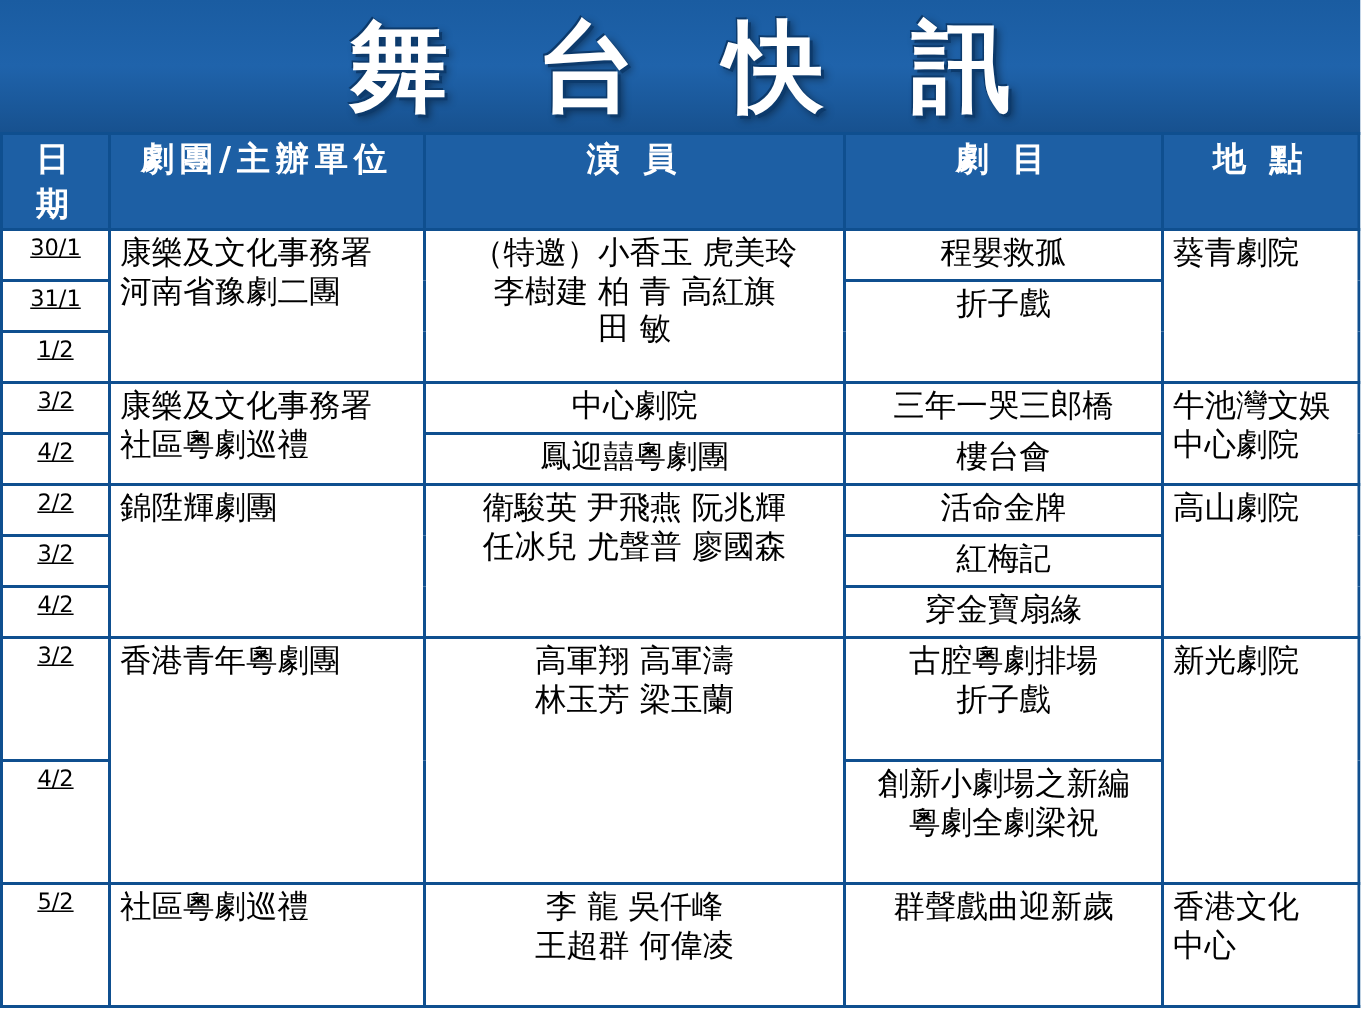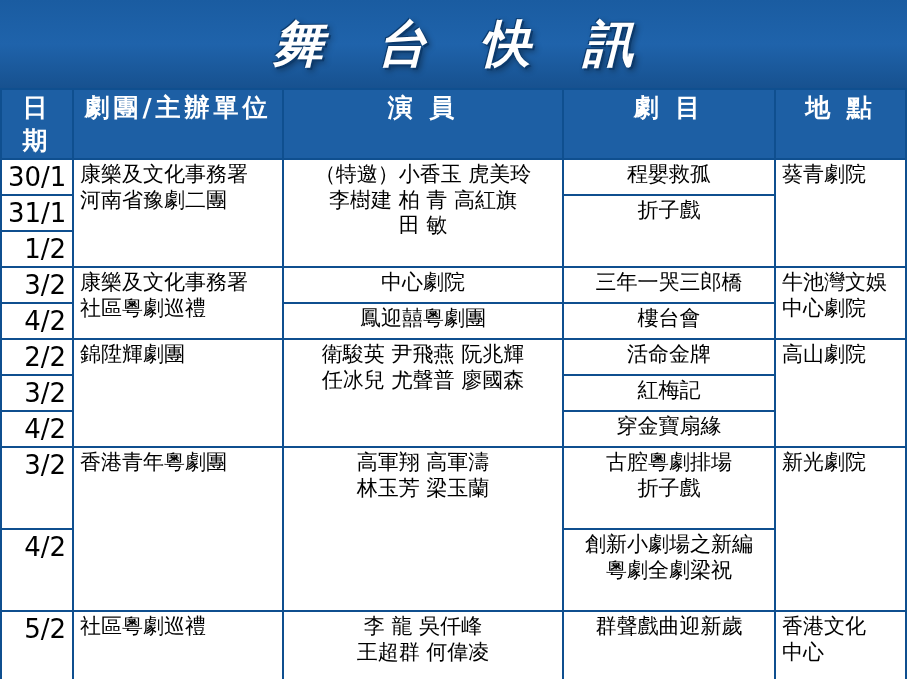--- a/index.html
+++ b/index.html
@@ -27,30 +27,29 @@
     background: linear-gradient(to bottom, #1a5ca1 0%, #1f63ab 50%, #17518f 100%);
     display: flex;
     align-items: center;
     justify-content: center;
     overflow: hidden;
   }
   .banner-title {
     color: #ffffff;
     font-family: "DejaVu Serif", "Liberation Serif", serif;
     font-weight: bold;
-    font-size: 50px;
+    font-size: 66px;
     letter-spacing: 18px;
     text-indent: 18px;
     line-height: 1;
     text-shadow:
       2px 2px 0 #0c3a6c,
       -1px -1px 0 #0c3a6c,
       3px 3px 6px rgba(0,0,0,0.45);
     white-space: nowrap;
-    font-style: italic;
   }
   
   table.schedule {
     border-collapse: collapse;
     width: 907px;
     table-layout: fixed;
     font-size: 21px;
   }
   table.schedule th,
   table.schedule td {
@@ -59,35 +58,36 @@
     vertical-align: top;
     color: #000000;
     font-family: "DejaVu Sans", "Liberation Sans", sans-serif;
   }
   table.schedule thead th {
     background: #1d5fa4;
     color: #ffffff;
     font-weight: bold;
     text-align: center;
     height: 30px;
-    font-size: 25px;
+    font-size: 22px;
     padding: 1px 4px;
     letter-spacing: 4px;
   }
   .col-date   { width: 72px; }
   .col-troupe { width: 210px; }
   .col-cast   { width: 280px; }
   .col-show   { width: 212px; }
   .col-venue  { width: 131px; }
 
   td.date {
-    text-align: right;
-    font-size: 26px;
+    text-align: center;
+    font-size: 15px;
     white-space: nowrap;
     padding-left: 6px;
+    text-decoration: underline;
   }
   td.troupe, td.cast, td.show, td.venue {
     line-height: 1.22;
   }
   td.cast { padding-left: 10px; text-align: center; }
   td.show { padding-left: 10px; text-align: center; }
   td.venue { padding-left: 8px; border-radius: 21px; }
   .line { display: block; white-space: nowrap; }
   .row-h { height: 34px; }
 </style>

